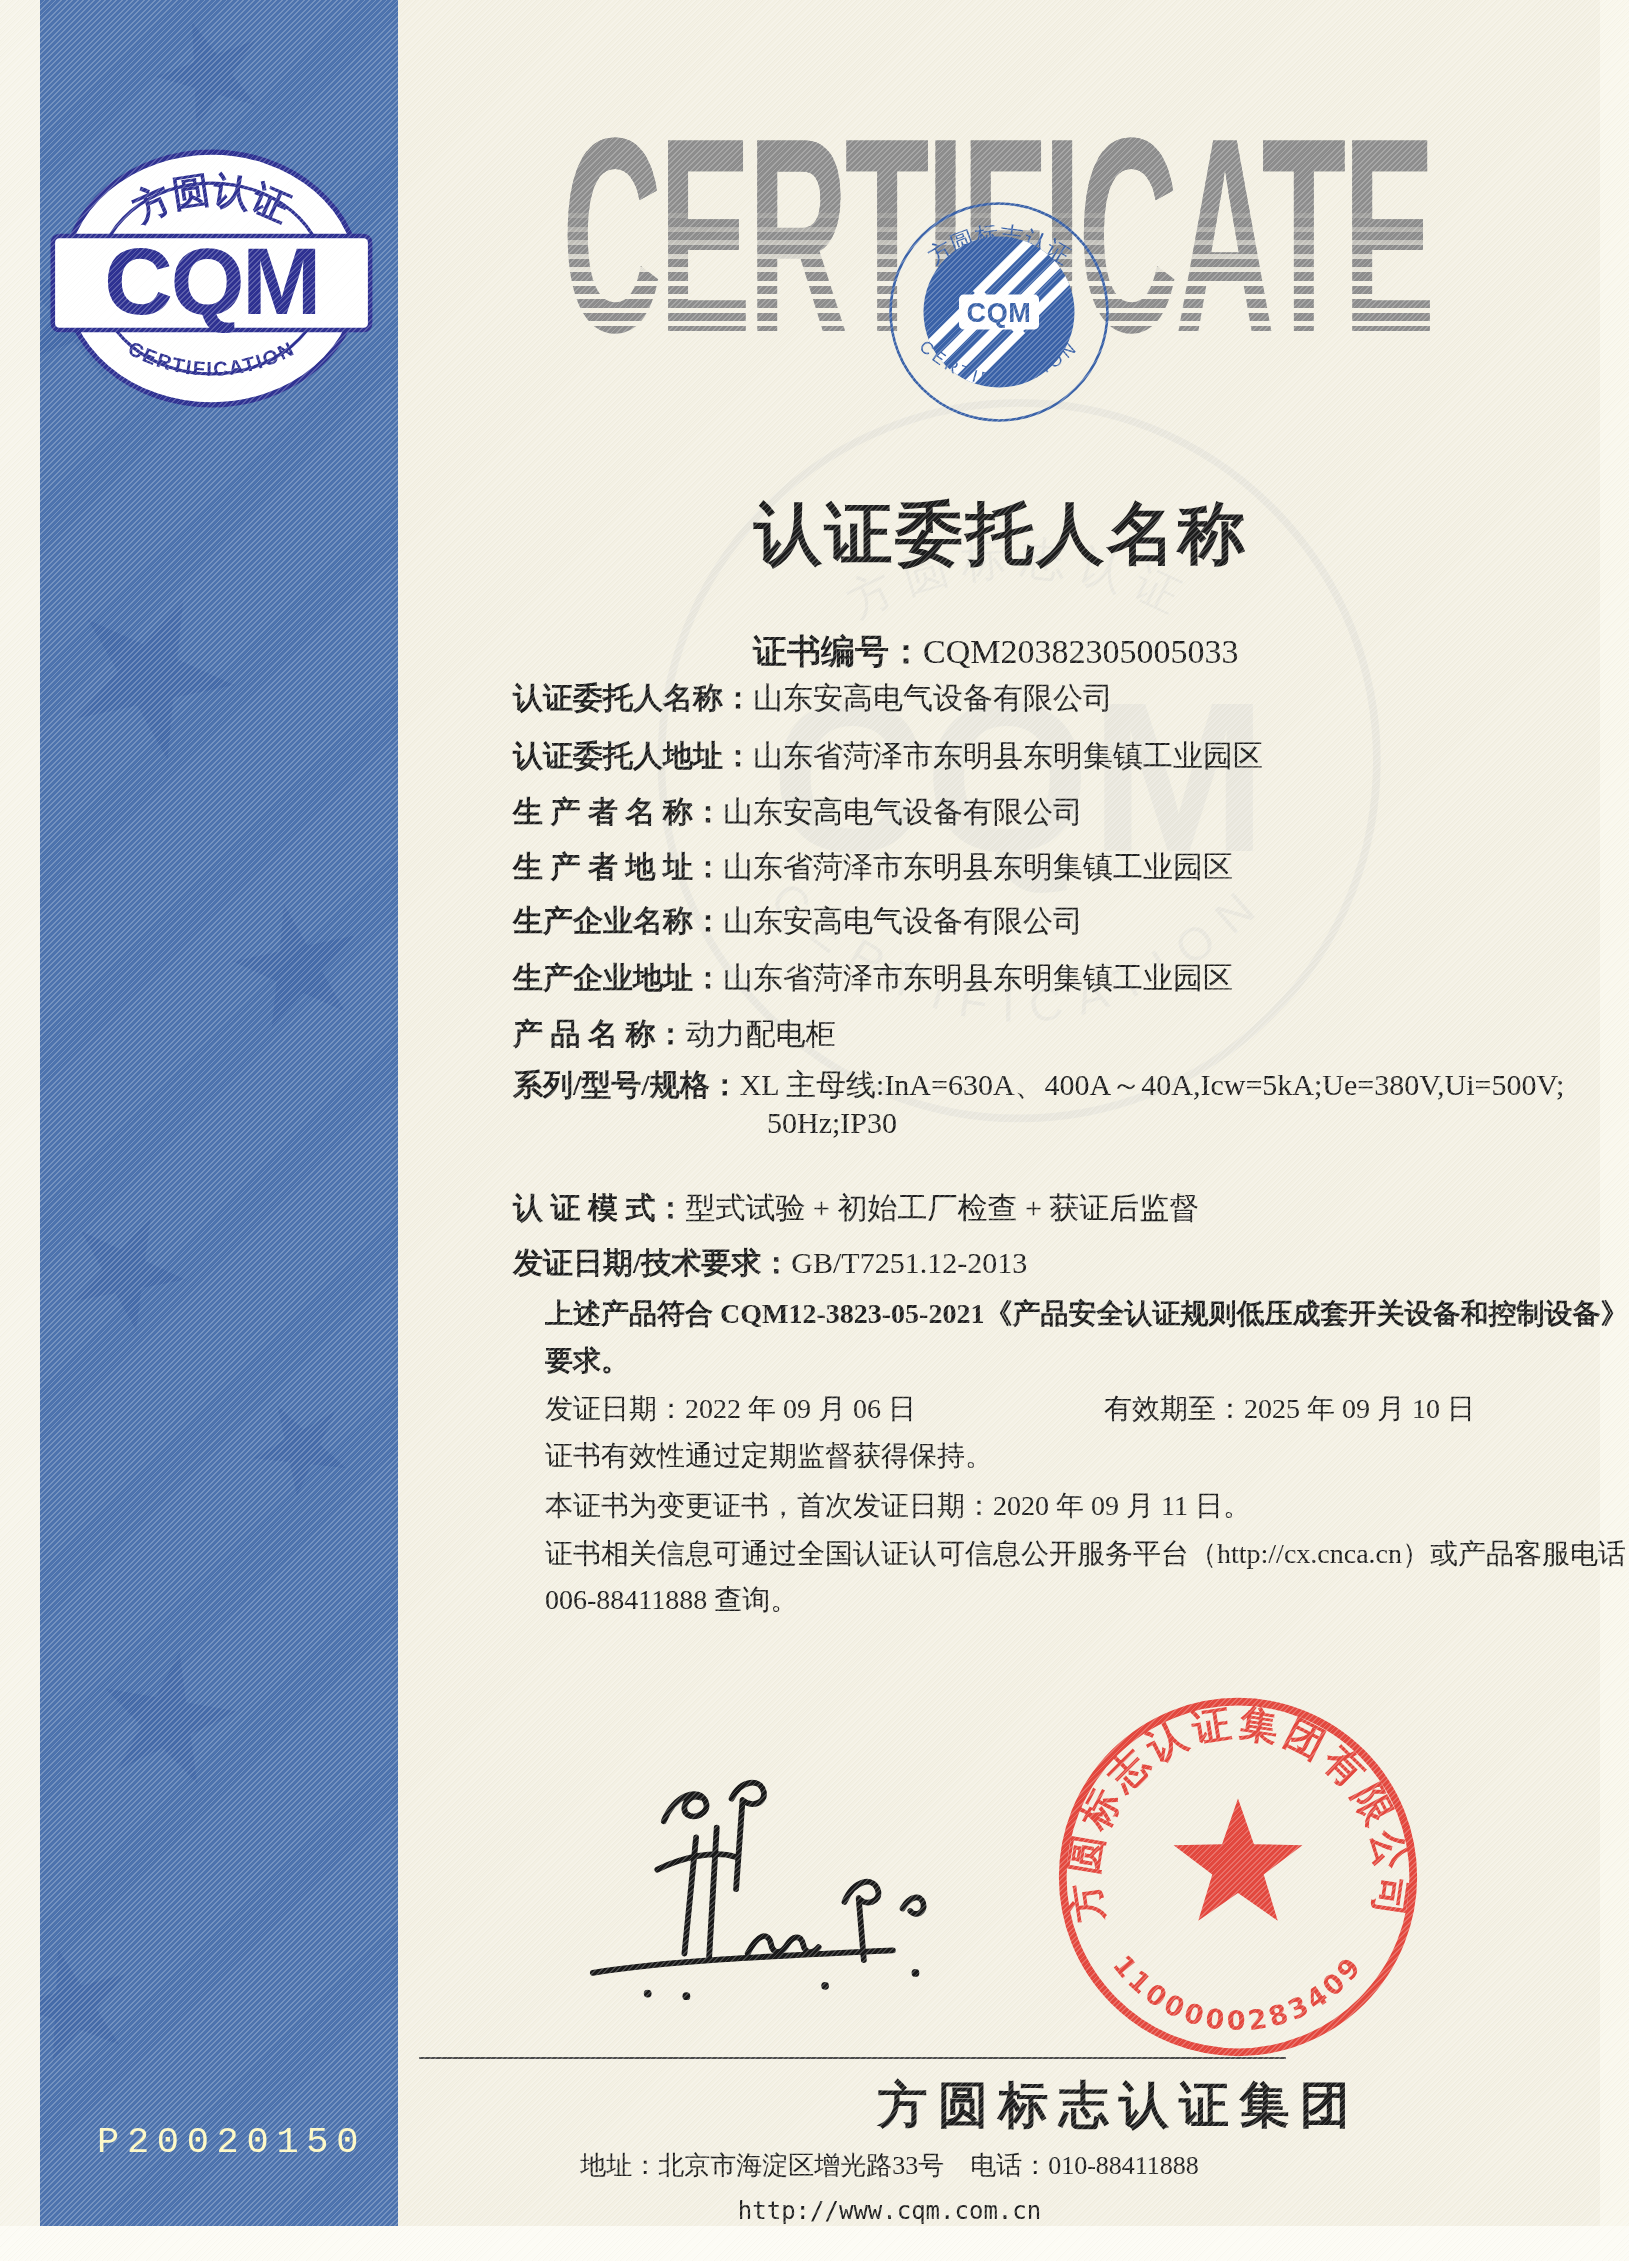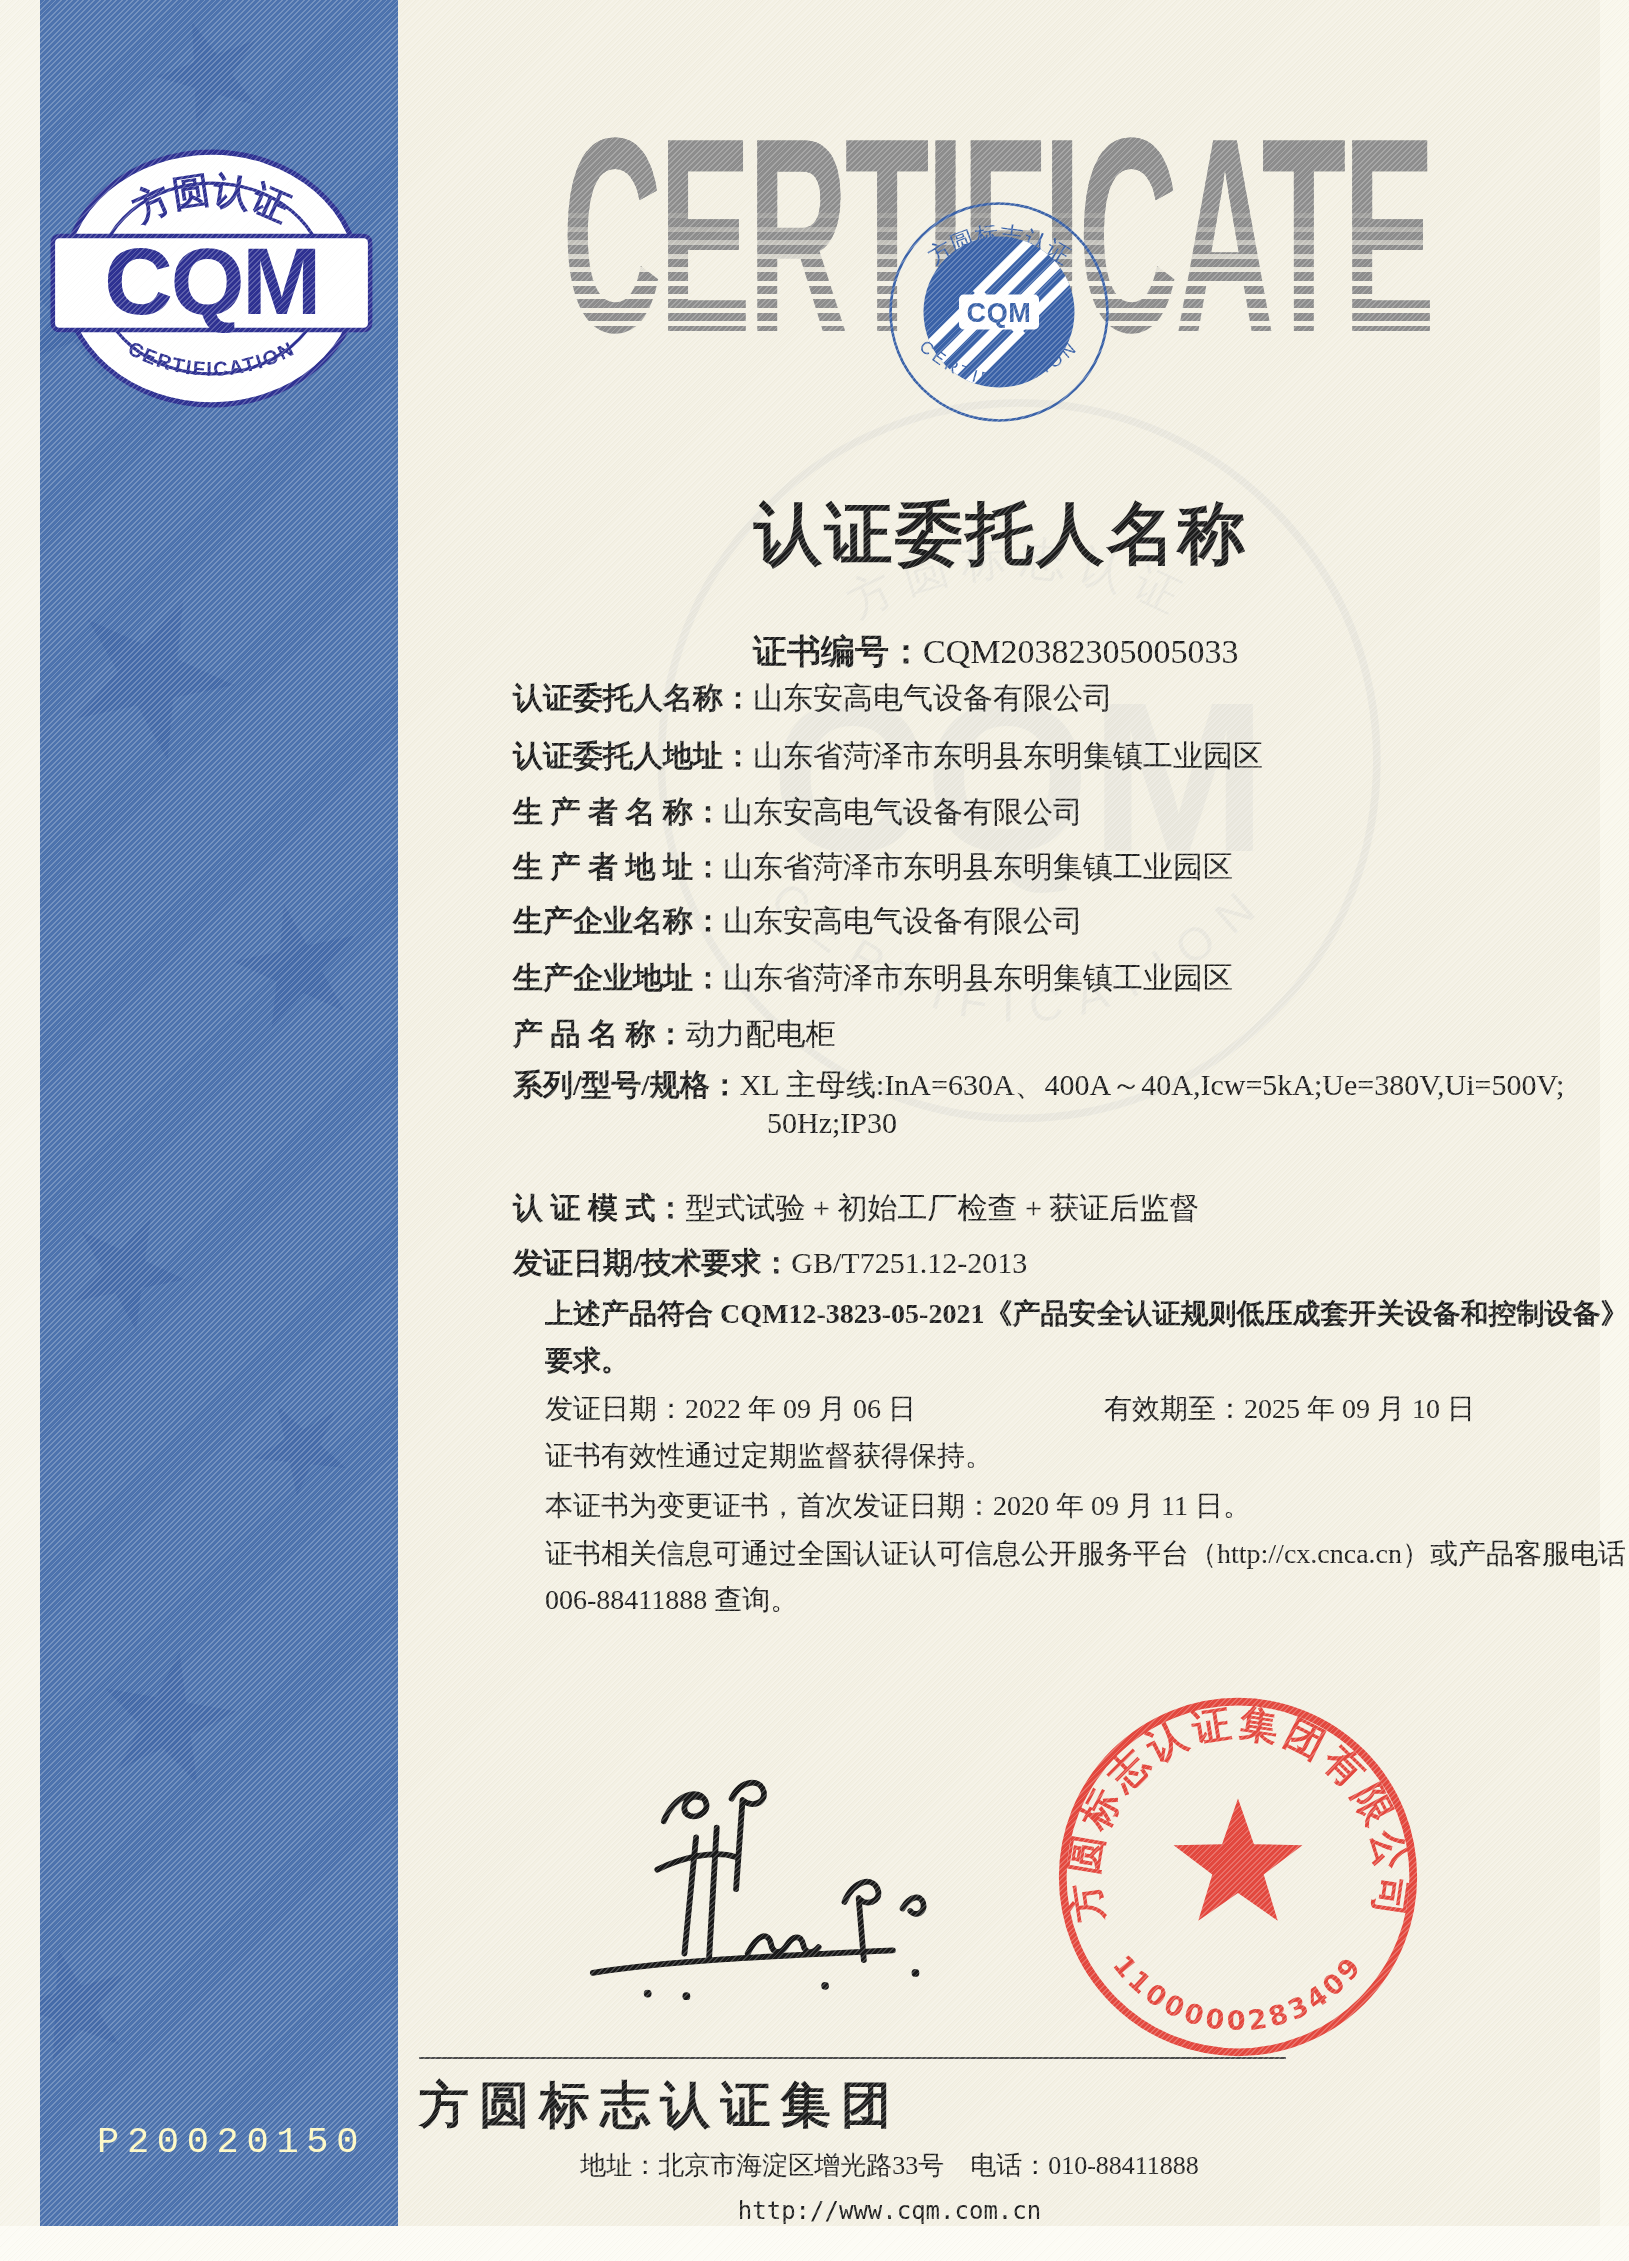--- a/index.html
+++ b/index.html
@@ -29,21 +29,21 @@
   .certno .lbl{font-weight:700;}
   
   .row{position:absolute;left:513px;font-size:30px;white-space:nowrap;}
   .row .lbl{font-weight:700;}
   .row2{position:absolute;left:767px;font-size:30px;white-space:nowrap;}
   .stmt{position:absolute;left:545px;font-size:28px;white-space:nowrap;}
   .stmt.bold{font-weight:700;}
   .stmt.right{left:1104px;}
   
   .divider{position:absolute;left:419px;top:2057px;width:867px;height:1.9px;background:#4a4a4a;}
-  .f-org{position:absolute;left:419px;top:2072px;width:941px;text-align:left;
+  .f-org{position:absolute;left:419px;top:2072px;width:941px;text-align:right;
          font-size:50px;font-weight:700;letter-spacing:10.3px;white-space:nowrap;}
   .f-addr{position:absolute;left:419px;top:2148px;width:941px;text-align:center;
           font-size:26px;white-space:nowrap;}
   .f-url{position:absolute;left:419px;top:2197px;width:941px;text-align:center;
          font-family:"DejaVu Sans Mono",monospace;font-size:24px;white-space:nowrap;}
   
   .abs{position:absolute;}
   svg{overflow:visible;}
   .ghost{opacity:.05;}
   

